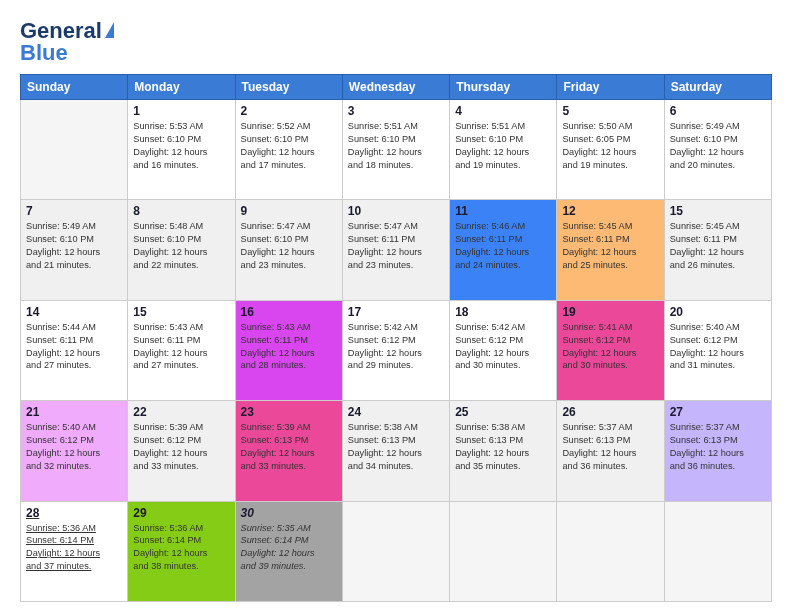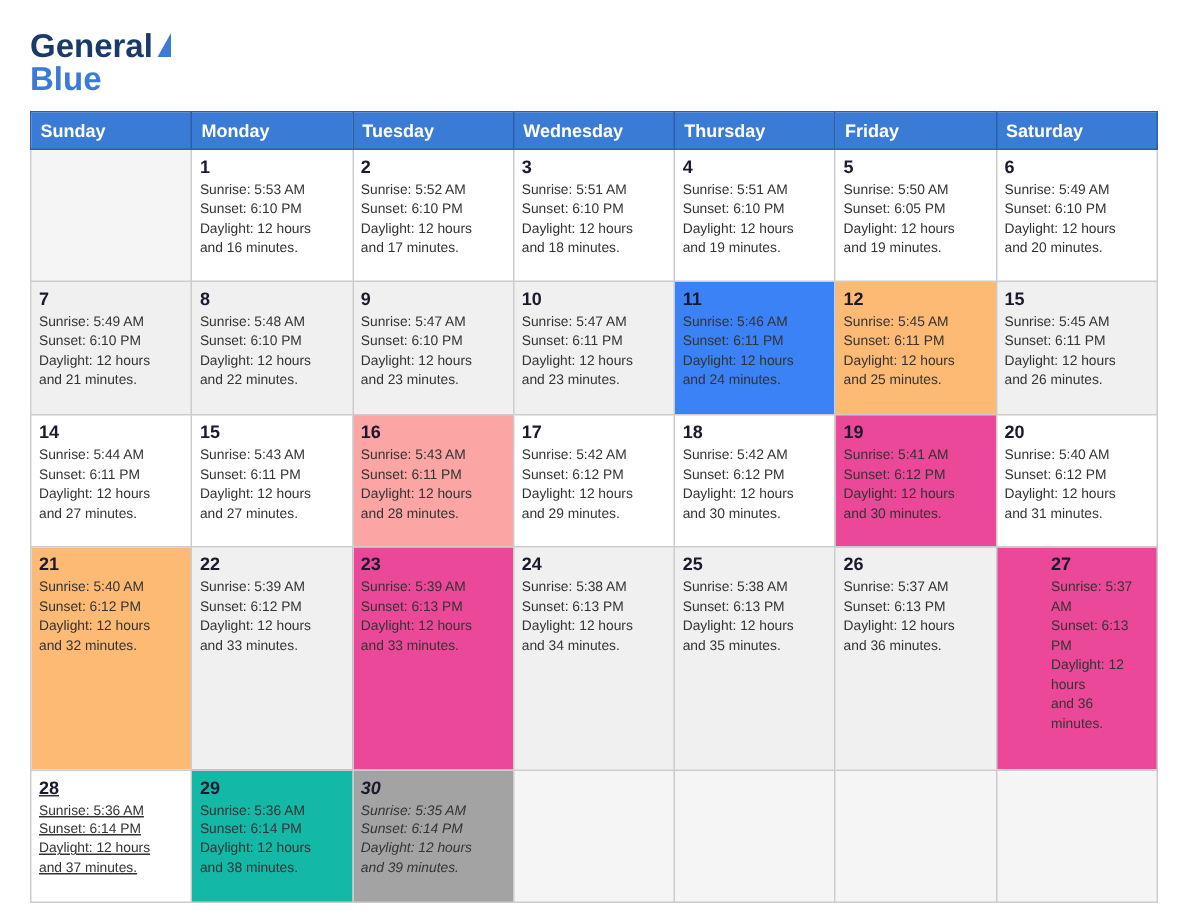--- a/index.html
+++ b/index.html
@@ -226,21 +226,21 @@
 Daylight: 12 hours
 and 27 minutes.</div>
           </td>
           <td style="background: rgb(255, 255, 255); margin-left: 21px;">
             <span class="day-num">15</span>
             <div class="day-info" style="white-space: pre-line;">Sunrise: 5:43 AM
 Sunset: 6:11 PM
 Daylight: 12 hours
 and 27 minutes.</div>
           </td>
-          <td style="background: #fca5a5;">
+          <td style="background: #d946ef;">
             <span class="day-num">16</span>
             <div class="day-info" style="white-space: pre-line;">Sunrise: 5:43 AM
 Sunset: 6:11 PM
 Daylight: 12 hours
 and 28 minutes.</div>
           </td>
           <td style="background: rgb(255, 255, 255);">
             <span class="day-num">17</span>
             <div class="day-info" style="white-space: pre-line;">Sunrise: 5:42 AM
 Sunset: 6:12 PM
@@ -263,21 +263,21 @@
           </td>
           <td style="background: rgb(255, 255, 255);">
             <span class="day-num">20</span>
             <div class="day-info" style="white-space: pre-line;">Sunrise: 5:40 AM
 Sunset: 6:12 PM
 Daylight: 12 hours
 and 31 minutes.</div>
           </td>
         </tr>
         <tr>
-          <td style="background: #fdba74;">
+          <td style="background: #f0abfc;">
             <span class="day-num">21</span>
             <div class="day-info" style="white-space: pre-line;">Sunrise: 5:40 AM
 Sunset: 6:12 PM
 Daylight: 12 hours
 and 32 minutes.</div>
           </td>
           <td style="background: rgb(240, 240, 240);">
             <span class="day-num">22</span>
             <div class="day-info" style="white-space: pre-line;">Sunrise: 5:39 AM
 Sunset: 6:12 PM
@@ -305,37 +305,37 @@
 Daylight: 12 hours
 and 35 minutes.</div>
           </td>
           <td style="background: rgb(240, 240, 240);">
             <span class="day-num">26</span>
             <div class="day-info" style="white-space: pre-line;">Sunrise: 5:37 AM
 Sunset: 6:13 PM
 Daylight: 12 hours
 and 36 minutes.</div>
           </td>
-          <td style="background: #ec4899; padding-left: 36px;">
+          <td style="background: #c4b5fd;">
             <span class="day-num">27</span>
             <div class="day-info" style="white-space: pre-line;">Sunrise: 5:37 AM
 Sunset: 6:13 PM
 Daylight: 12 hours
 and 36 minutes.</div>
           </td>
         </tr>
         <tr>
           <td style="background: rgb(255, 255, 255); text-decoration: underline;">
             <span class="day-num">28</span>
             <div class="day-info" style="white-space: pre-line;">Sunrise: 5:36 AM
 Sunset: 6:14 PM
 Daylight: 12 hours
 and 37 minutes.</div>
           </td>
-          <td style="background: #14b8a6;">
+          <td style="background: #84cc16;">
             <span class="day-num">29</span>
             <div class="day-info" style="white-space: pre-line;">Sunrise: 5:36 AM
 Sunset: 6:14 PM
 Daylight: 12 hours
 and 38 minutes.</div>
           </td>
           <td style="background: #a3a3a3; font-style: italic;">
             <span class="day-num">30</span>
             <div class="day-info" style="white-space: pre-line;">Sunrise: 5:35 AM
 Sunset: 6:14 PM

